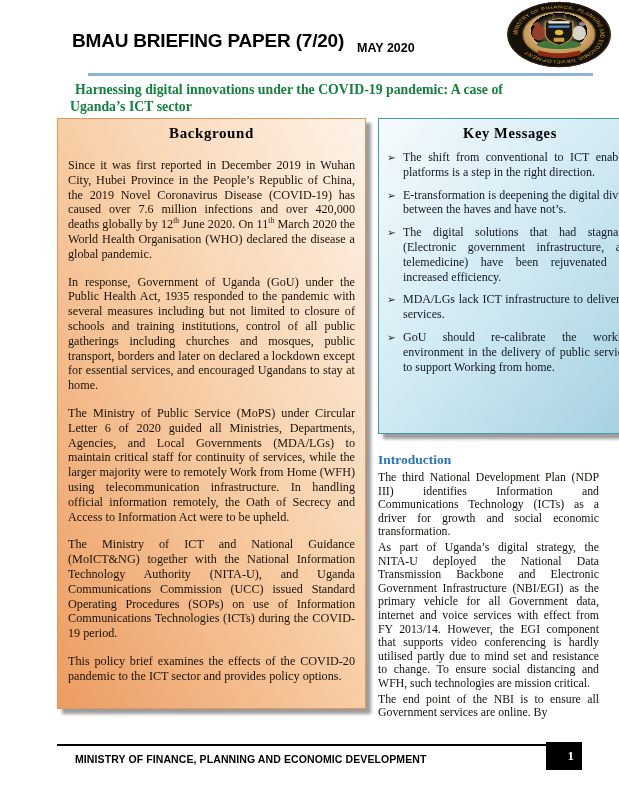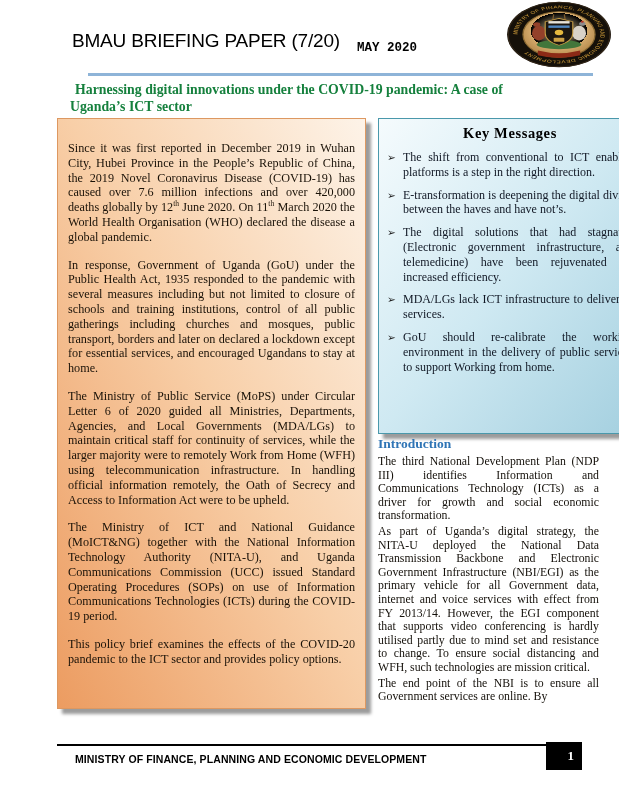--- a/index.html
+++ b/index.html
@@ -5,25 +5,25 @@
   html,body { margin:0; padding:0; background:#fff; }
   .page {
     position:relative; width:619px; height:802px; background:#ffffff;
     font-family:"Liberation Serif","DejaVu Serif",serif; color:#111;
     overflow:hidden;
   }
   
   .header-title {
     position:absolute; left:72px; top:30px;
     font-family:"Liberation Sans","DejaVu Sans",sans-serif;
-    font-weight:normal; font-size:19px; letter-spacing:-0.2px; color:#000;
+    font-weight:bold; font-size:19px; letter-spacing:-0.2px; color:#000;
   }
   .header-date {
     position:absolute; left:357px; top:41px;
-    font-family:Liberation Mono, monospace;
+    font-family:Liberation Sans, sans-serif;
     font-weight:bold; font-size:12.5px; color:#000;
   }
   .header-rule { position:absolute; left:88px; top:73px; width:505px; height:3px; background:#8eb4d8; }
   .logo { position:absolute; left:506px; top:1px; width:106px; height:67px; z-index:2; }
   .doc-title {
     position:absolute; left:70px; top:81px; width:482px; margin:0;
     font-size:13.8px; font-weight:bold; line-height:17px; color:#15803d;
     text-indent:5px;
   }
   
@@ -54,21 +54,21 @@
   }
   .km-box h2 {
     margin:0 0 6px 0; text-align:center; font-size:14.5px; font-weight:bold;
     letter-spacing:0.6px; color:#000;
   }
   .km-item { display:flex; margin-top:8px; }
   .km-marker { flex:0 0 16px; font-family:"DejaVu Sans",sans-serif; font-size:10.5px; padding-top:1px; color:#1a1a1a; }
   .km-text { flex:1; font-size:12px; line-height:14.8px; text-align:justify; color:#101724; }
   
   .intro { position:absolute; left:378px; top:436px; width:221px; }
-  .intro h2 { margin:0 0 3px 0; font-size:13.5px; font-weight:bold; color:#2e74b5; }
+  .intro h2 { margin:16px 0 3px 0; font-size:13.5px; font-weight:bold; color:#2e74b5; }
   .intro p { margin:2px 0 0 0; font-size:11.8px; line-height:13.6px; text-align:justify; color:#14100a; }
   
   .footer-rule { position:absolute; left:57px; top:744px; width:489px; height:2px; background:#000; }
   .page-box {
     position:absolute; left:546px; top:742px; width:36px; height:28px;
     box-sizing:border-box; background:#000; color:#fff; text-align:right;
     padding-right:8px; font-size:13px; font-weight:bold; line-height:28px;
   }
   .footer-text {
     position:absolute; left:75px; top:753px;
@@ -114,20 +114,21 @@
     <circle cx="50" cy="47" r="4" fill="#e5b93f"></circle>
     <rect x="45" y="55" width="10" height="6" rx="1" fill="#caa045"></rect>
     <path d="M30,74 Q50,82 70,74 L70,81 Q50,89 30,81 Z" fill="#8c2a16"></path>
   </svg>
 
   <div class="header-rule"></div>
 
   <h1 class="doc-title">Harnessing digital innovations under the COVID-19 pandemic: A case of Uganda’s ICT sector</h1>
 
   <section class="bg-box">
+    <h2>Background</h2>
     <p>Since it was first reported in December 2019 in Wuhan City, Hubei Province in the People’s Republic of China, the 2019 Novel Coronavirus Disease (COVID-19) has caused over 7.6 million infections and over 420,000 deaths globally by 12<sup>th</sup> June 2020. On 11<sup>th</sup> March 2020 the World Health Organisation (WHO) declared the disease a global pandemic.</p>
     <p>In response, Government of Uganda (GoU) under the Public Health Act, 1935 responded to the pandemic with several measures including but not limited to closure of schools and training institutions, control of all public gatherings including churches and mosques, public transport, borders and later on declared a lockdown except for essential services, and encouraged Ugandans to stay at home.</p>
     <p>The Ministry of Public Service (MoPS) under Circular Letter 6 of 2020 guided all Ministries, Departments, Agencies, and Local Governments (MDA/LGs) to maintain critical staff for continuity of services, while the larger majority were to remotely Work from Home (WFH) using telecommunication infrastructure. In handling official information remotely, the Oath of Secrecy and Access to Information Act were to be upheld.</p>
     <p>The Ministry of ICT and National Guidance (MoICT&amp;NG) together with the National Information Technology Authority (NITA-U), and Uganda Communications Commission (UCC) issued Standard Operating Procedures (SOPs) on use of Information Communications Technologies (ICTs) during the COVID-19 period.</p>
     <p>This policy brief examines the effects of the COVID-20 pandemic to the ICT sector and provides policy options.</p>
   </section>
 
   <aside class="km-box">
     <h2>Key Messages</h2>
     <div class="km-item">

